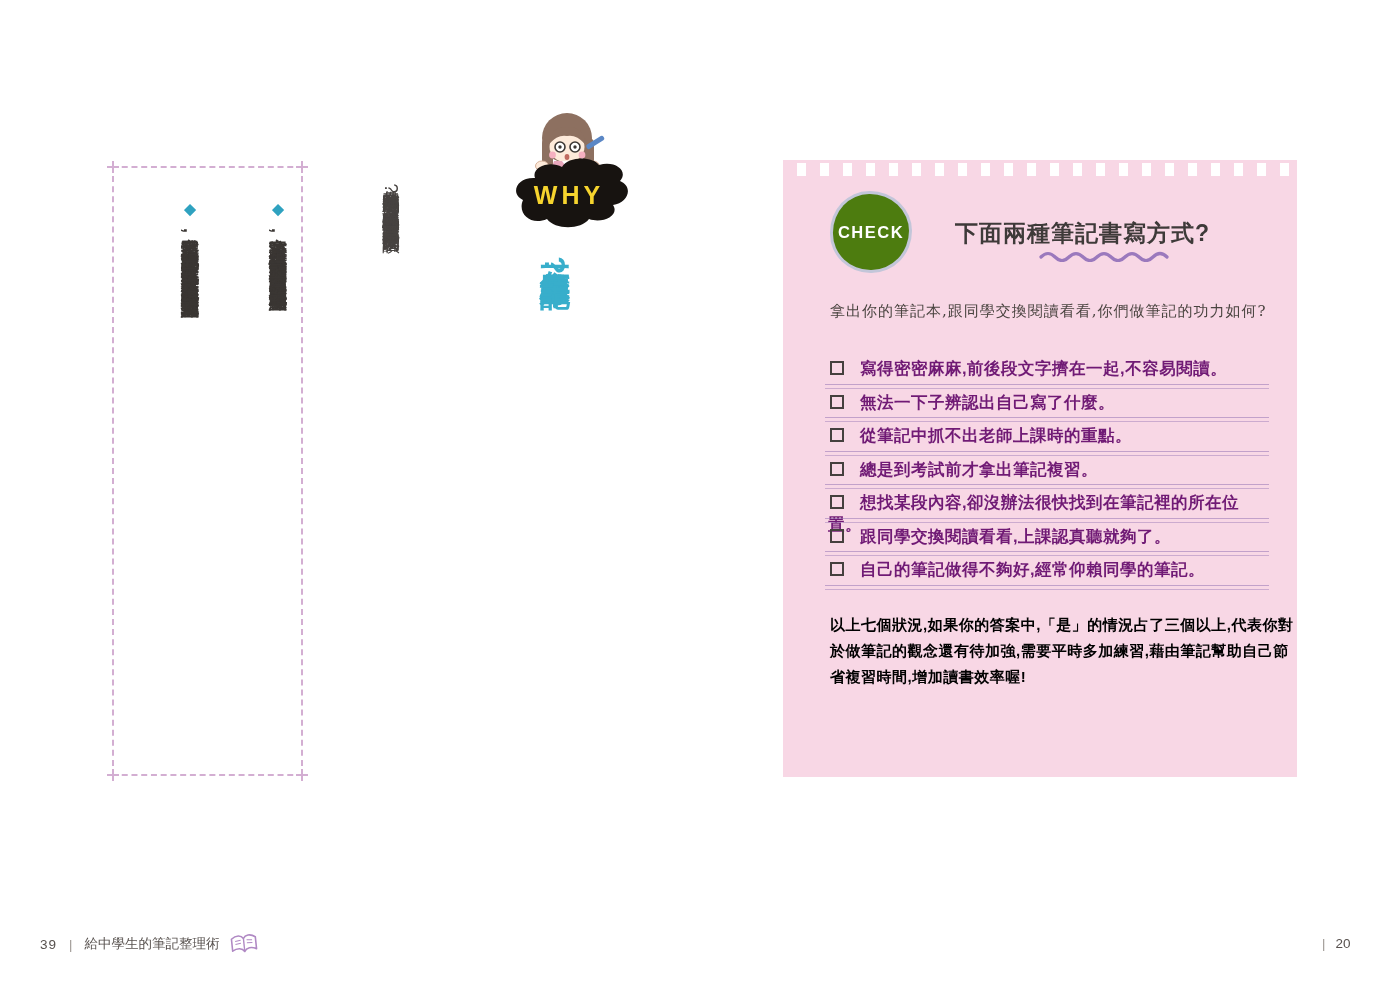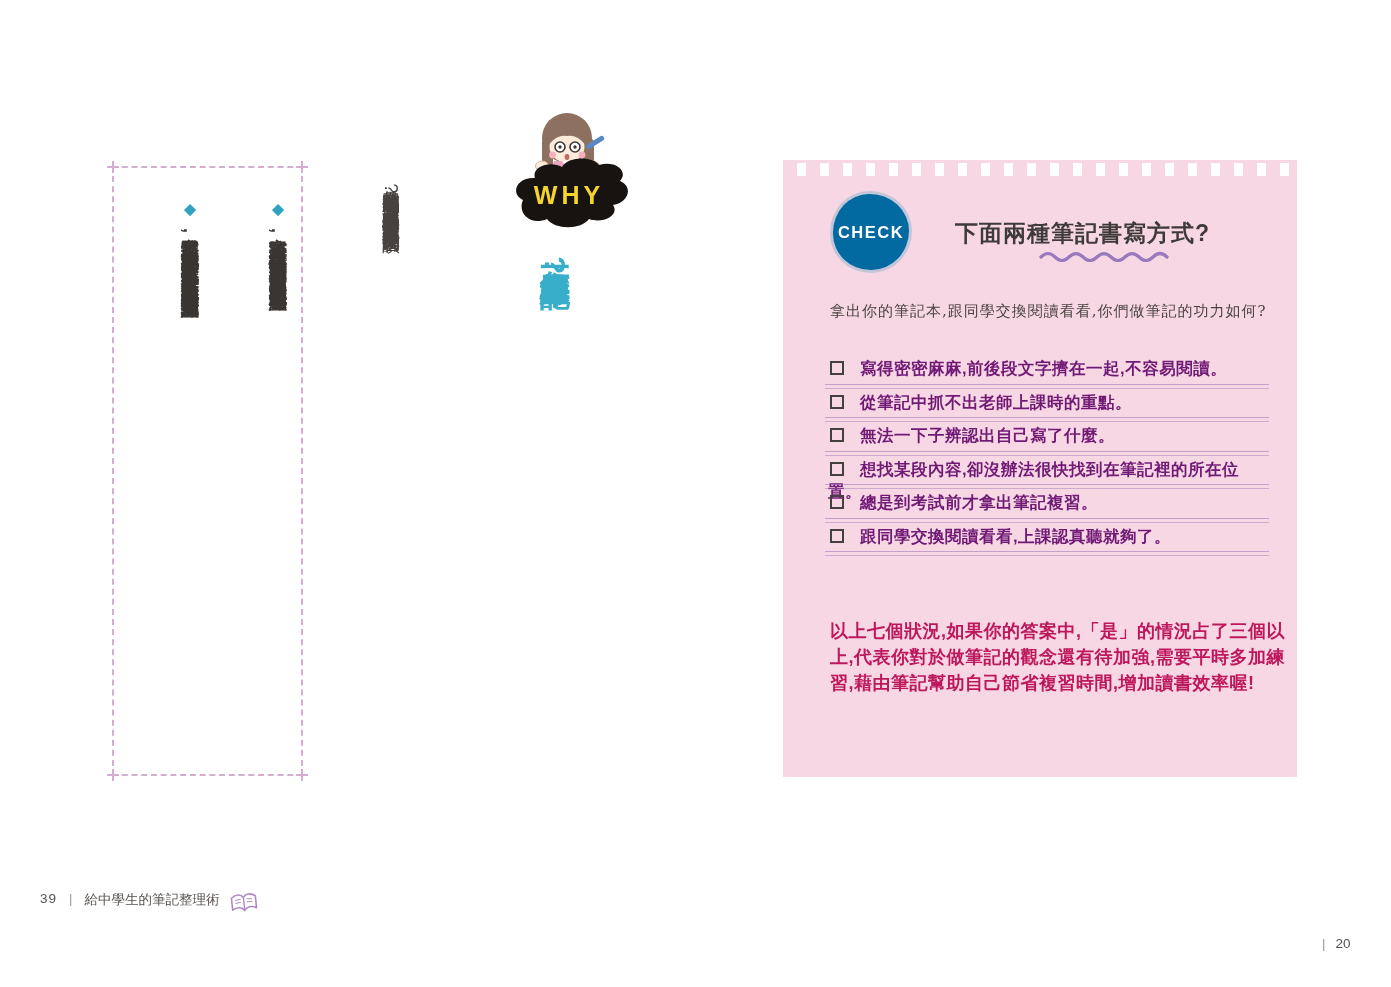--- a/index.html
+++ b/index.html
@@ -85,21 +85,21 @@
     left: 0; right: 0; top: 3px;
     height: 13px;
     background: repeating-linear-gradient(90deg,
       rgba(255,255,255,0) 0px, rgba(255,255,255,0) 14px,
       #ffffff 14px, #ffffff 23px);
   }
   .check-badge {
     position: absolute;
     left: 50px; top: 34px;
     width: 76px; height: 76px;
-    background: #0369a1;
+    background: #4d7c0f;
     border-radius: 48% 52% 50% 50% / 51% 49% 52% 48%;
     box-shadow: 0 0 0 3px rgba(58,156,186,0.28);
     display: flex; align-items: center; justify-content: center;
     color: #ffffff;
     font-weight: bold;
     font-size: 16.5px;
     letter-spacing: 1.5px;
   }
   .panel-title {
     position: absolute;
@@ -144,33 +144,32 @@
     position: absolute;
     left: -3px; right: 0; bottom: 2px;
     height: 5px;
     border-top: 1.5px solid rgba(151,117,181,0.55);
     border-bottom: 1.5px solid rgba(151,117,181,0.45);
   }
   .panel-note {
     position: absolute;
     left: 47px; top: 452px;
     width: 466px;
-    font-size: 18px;
+    font-size: 15px;
     font-weight: 600;
     line-height: 26px;
     letter-spacing: 0.5px;
-    color: #be185d;
-    margin-top: 6px;
+    color: #000000;
   }
 
   
   .footer-left {
     position: absolute;
-    left: 40px; top: 891px;
-    display: flex; align-items: flex-start;
+    left: 40px; top: 932px;
+    display: flex; align-items: center;
     font-size: 13.5px;
     color: #57514e;
   }
   .footer-left .pg-num { letter-spacing: 1px; }
   .footer-divider { color: #9a948f; margin: 0 12px; font-size: 13px; }
   .footer-book-icon { margin-left: 10px; transform: rotate(-6deg); }
   .footer-right {
     position: absolute;
     left: 1322px; top: 936px;
     display: flex; align-items: center;
@@ -242,44 +241,48 @@
     <div class="panel-intro">拿出你的筆記本,跟同學交換閱讀看看,你們做筆記的功力如何?</div>
 
     <div class="checklist">
 
         <div class="check-row">
           <span class="cbx"></span><span class="cbx-label">寫得密密麻麻,前後段文字擠在一起,不容易閱讀。</span>
           <div class="row-underline"></div>
         </div>
 
         <div class="check-row">
+          <span class="cbx"></span><span class="cbx-label">無法一下子辨認出自己寫了什麼。</span>
+          <div class="row-underline"></div>
+        </div>
+
+        <div class="check-row">
           <span class="cbx"></span><span class="cbx-label">從筆記中抓不出老師上課時的重點。</span>
           <div class="row-underline"></div>
         </div>
 
         <div class="check-row">
-          <span class="cbx"></span><span class="cbx-label">無法一下子辨認出自己寫了什麼。</span>
+          <span class="cbx"></span><span class="cbx-label">總是到考試前才拿出筆記複習。</span>
           <div class="row-underline"></div>
         </div>
 
         <div class="check-row">
           <span class="cbx"></span><span class="cbx-label">想找某段內容,卻沒辦法很快找到在筆記裡的所在位置。</span>
           <div class="row-underline"></div>
         </div>
 
         <div class="check-row">
-          <span class="cbx"></span><span class="cbx-label">總是到考試前才拿出筆記複習。</span>
-          <div class="row-underline"></div>
-        </div>
-
-        <div class="check-row">
           <span class="cbx"></span><span class="cbx-label">跟同學交換閱讀看看,上課認真聽就夠了。</span>
           <div class="row-underline"></div>
         </div>
 
+        <div class="check-row">
+          <span class="cbx"></span><span class="cbx-label">自己的筆記做得不夠好,經常仰賴同學的筆記。</span>
+          <div class="row-underline"></div>
+        </div>
       </div>
 
     <div class="panel-note">以上七個狀況,如果你的答案中,「是」的情況占了三個以上,代表你對於做筆記的觀念還有待加強,需要平時多加練習,藉由筆記幫助自己節省複習時間,增加讀書效率喔!</div>
   </div>
 
   <div class="footer-left">
     <span class="pg-num">39</span>
     <span class="footer-divider">|</span>
     <span>給中學生的筆記整理術</span>
     <svg class="footer-book-icon" width="30" height="24" viewBox="0 0 30 24">

